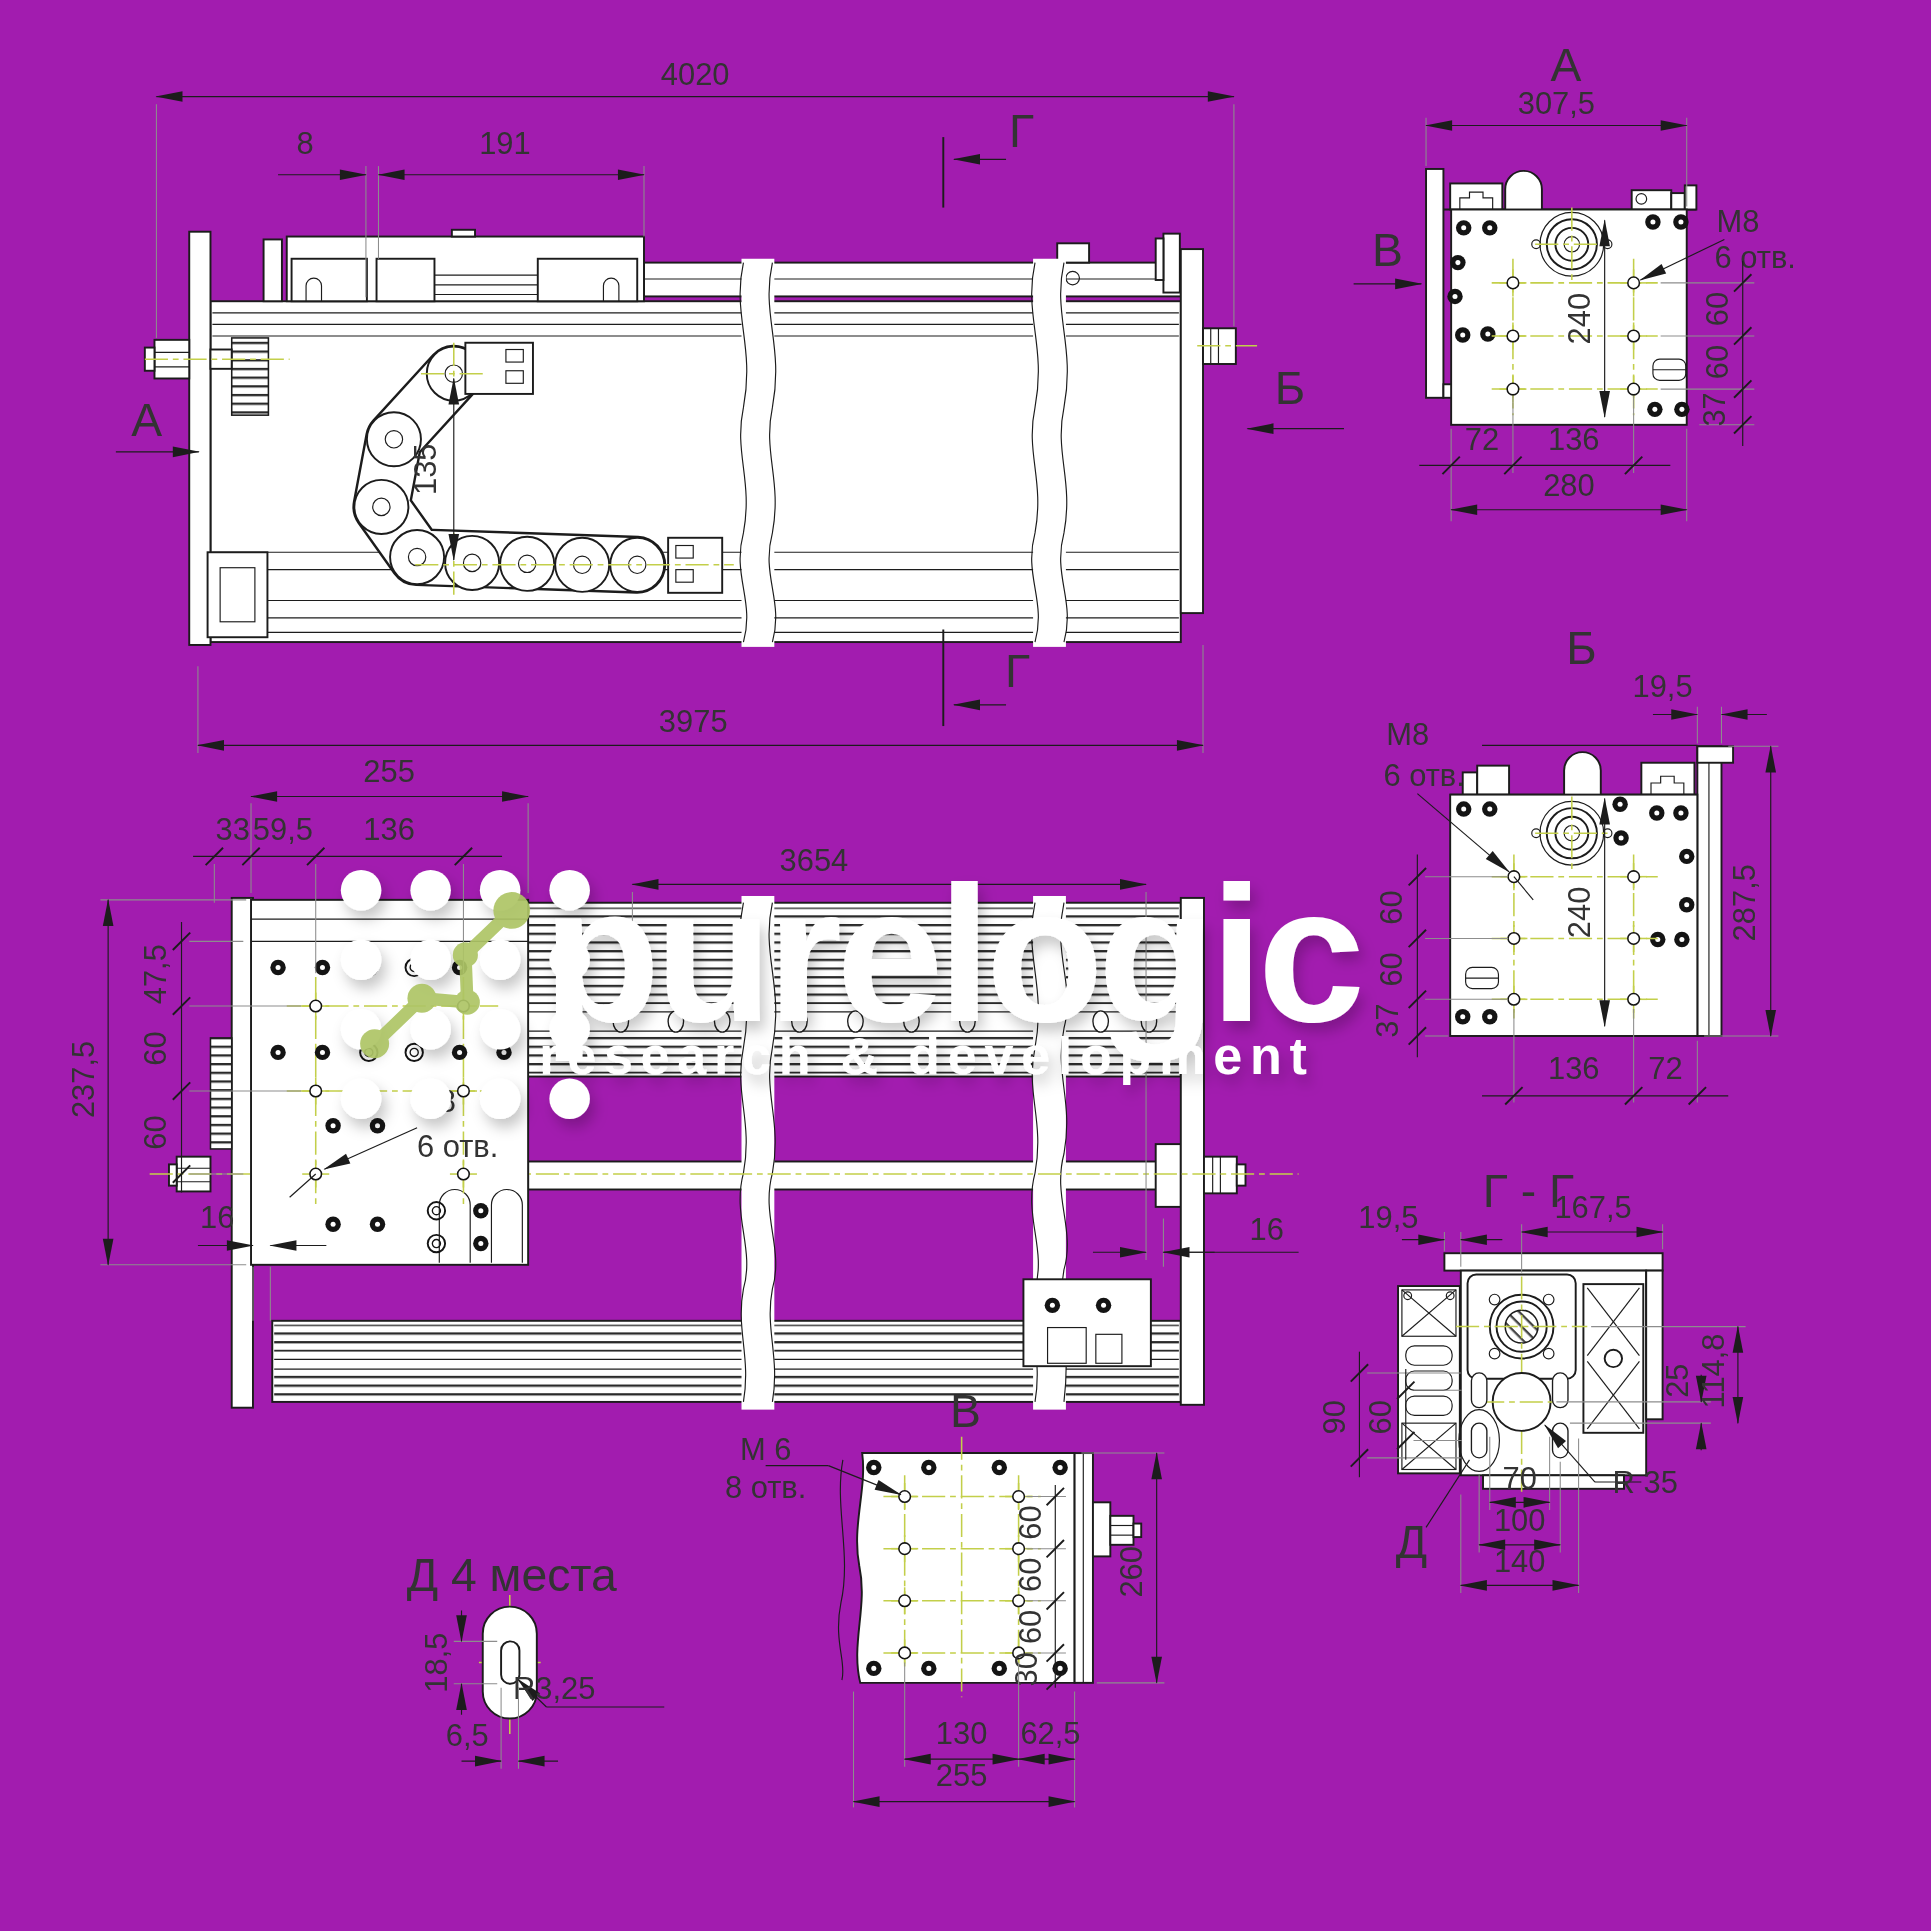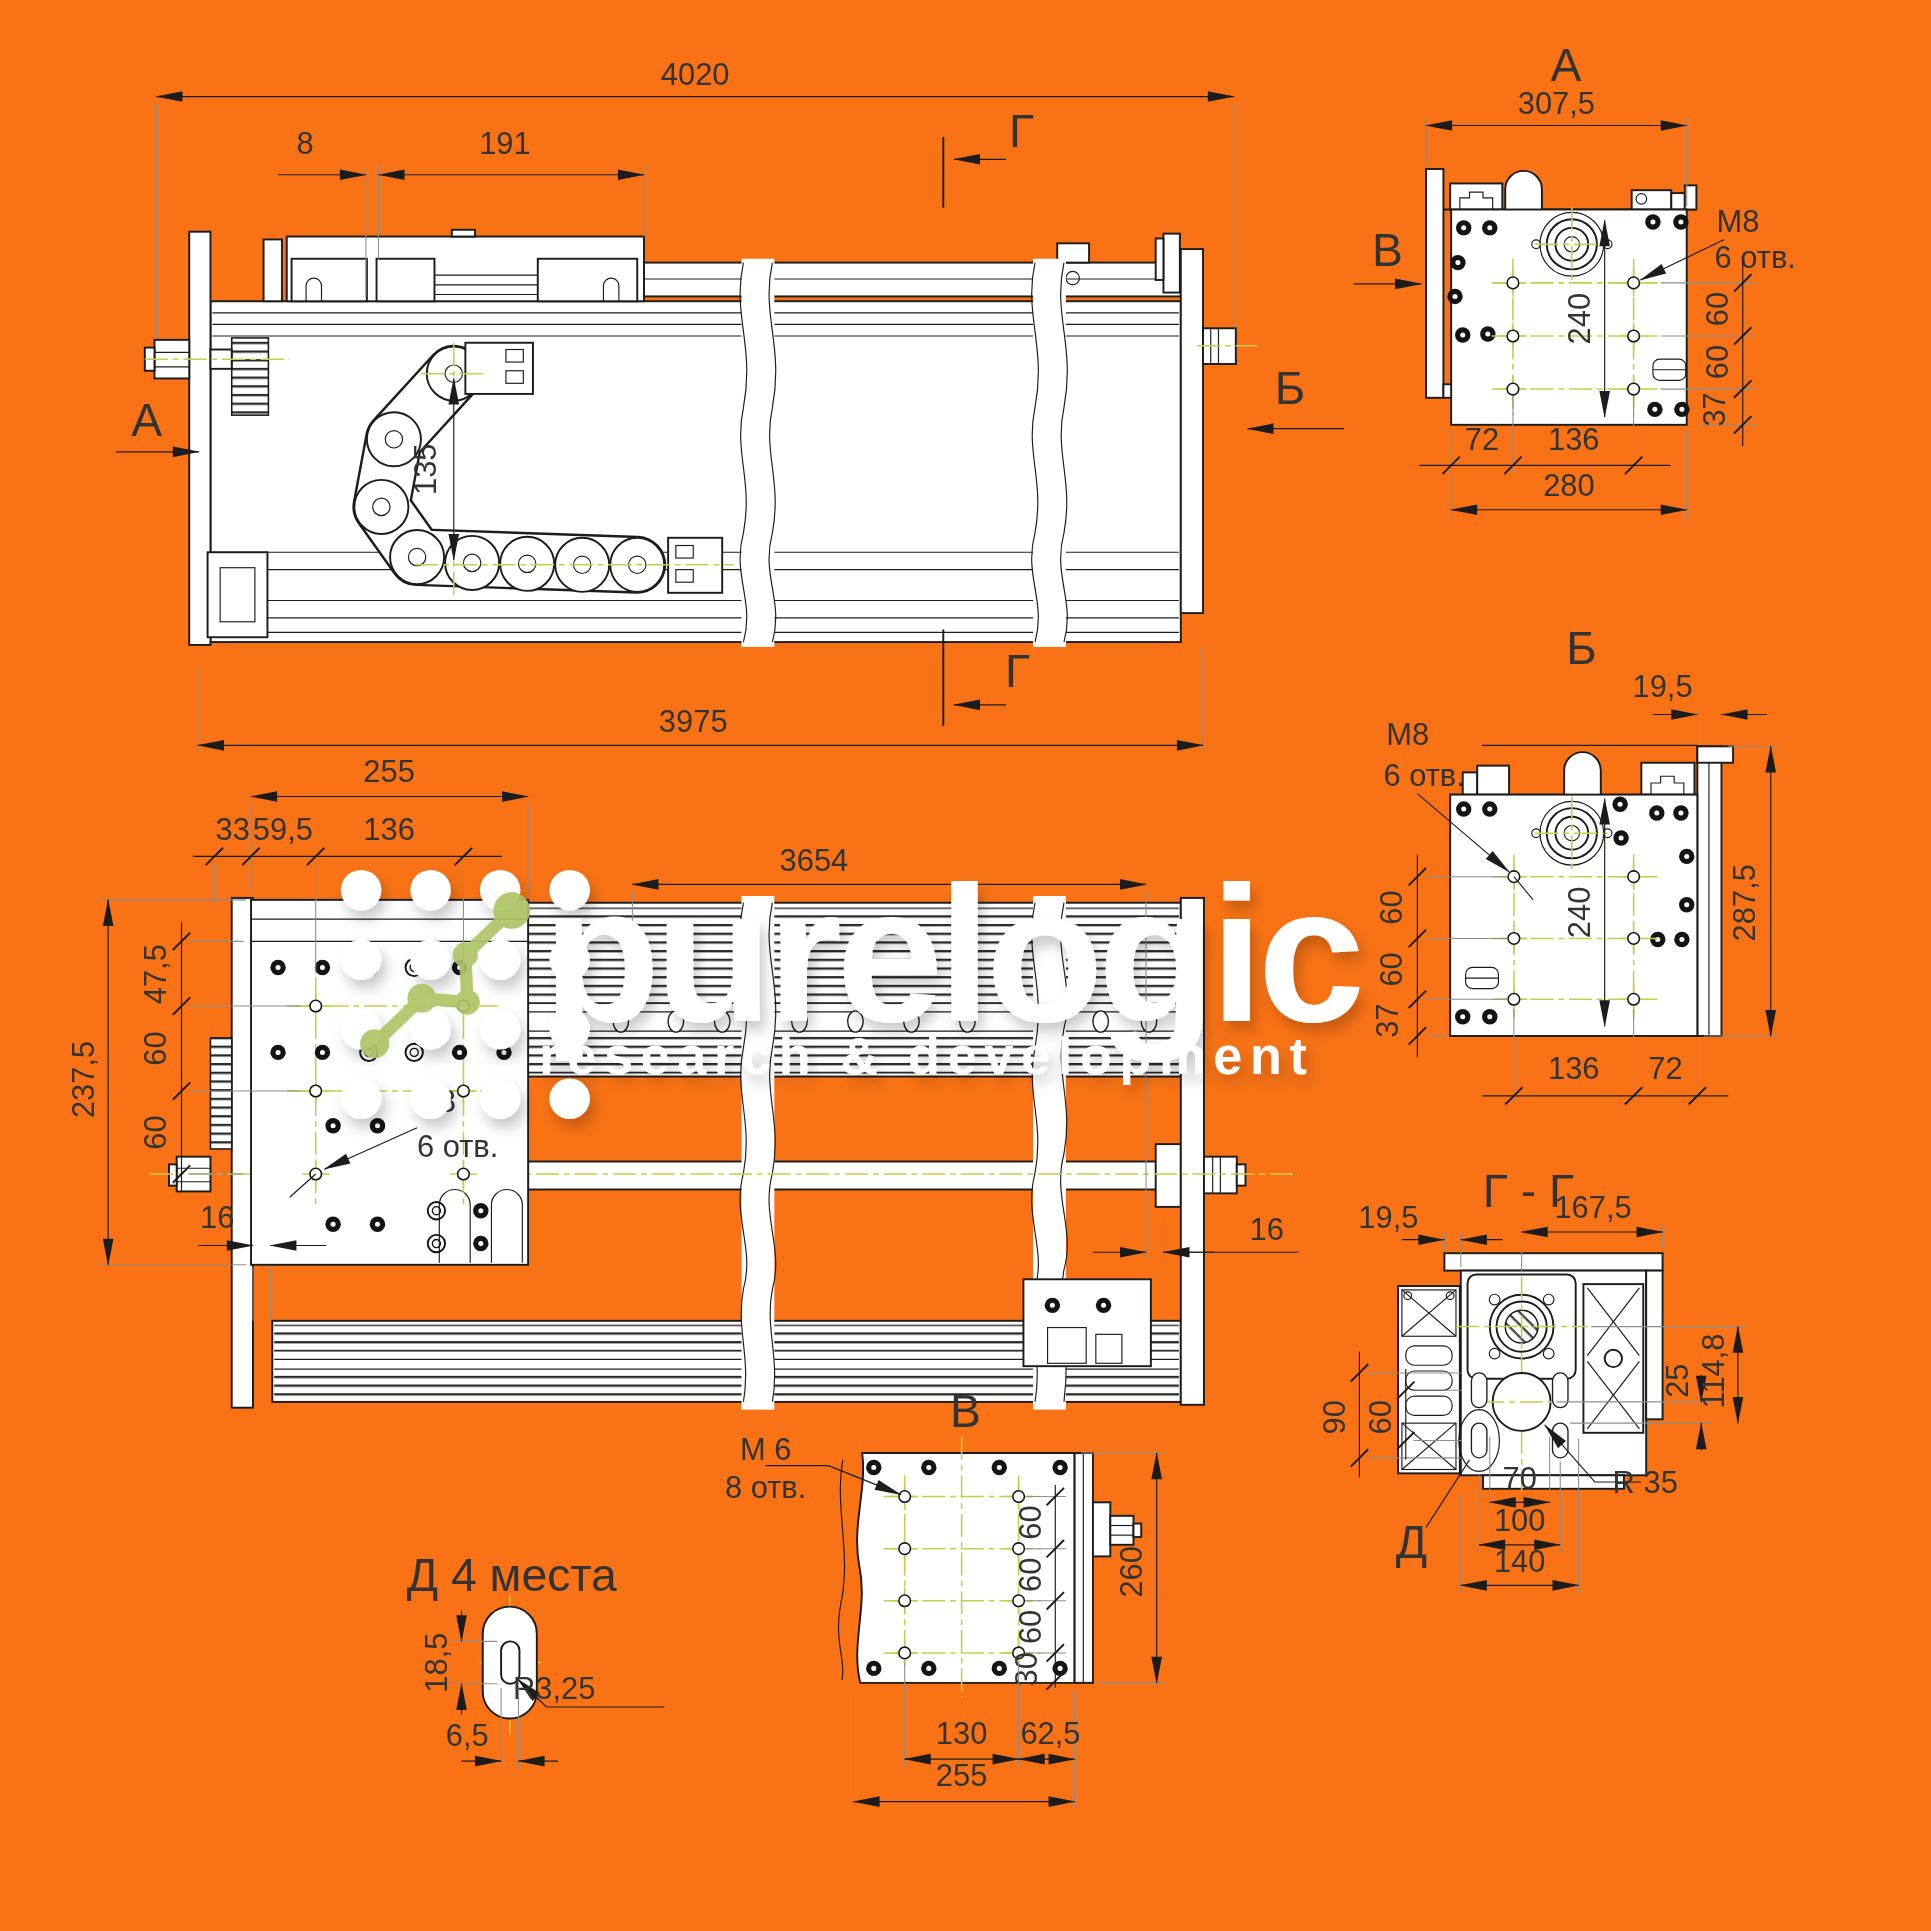--- a/index.html
+++ b/index.html
@@ -1,16 +1,16 @@
 <!DOCTYPE html>
 <html><head>
 <meta charset="utf-8">
 <style>
   html,body{margin:0;padding:0;background:#fff;}
-  #stage{position:relative;width:1931px;height:1931px;background:#f97316;overflow:hidden;
+  #stage{position:relative;width:1931px;height:1931px;background:#a21caf;overflow:hidden;
          font-family:"Liberation Sans",sans-serif;}
   svg{position:absolute;left:0;top:0;}
   
   .o  {fill:#fff;stroke:#1c1c1c;stroke-width:2;}
   .o2 {fill:none;stroke:#1c1c1c;stroke-width:2;}
   .t  {fill:none;stroke:#1c1c1c;stroke-width:1.2;}
   .d  {fill:none;stroke:#1c1c1c;stroke-width:1.2;}
   .e  {fill:none;stroke:#8d8d8d;stroke-width:1.1;}
   .c  {fill:none;stroke:#c3cf4a;stroke-width:1.6;stroke-dasharray:24 5 6 5;}
   .c2 {fill:none;stroke:#c3cf4a;stroke-width:1.6;}

